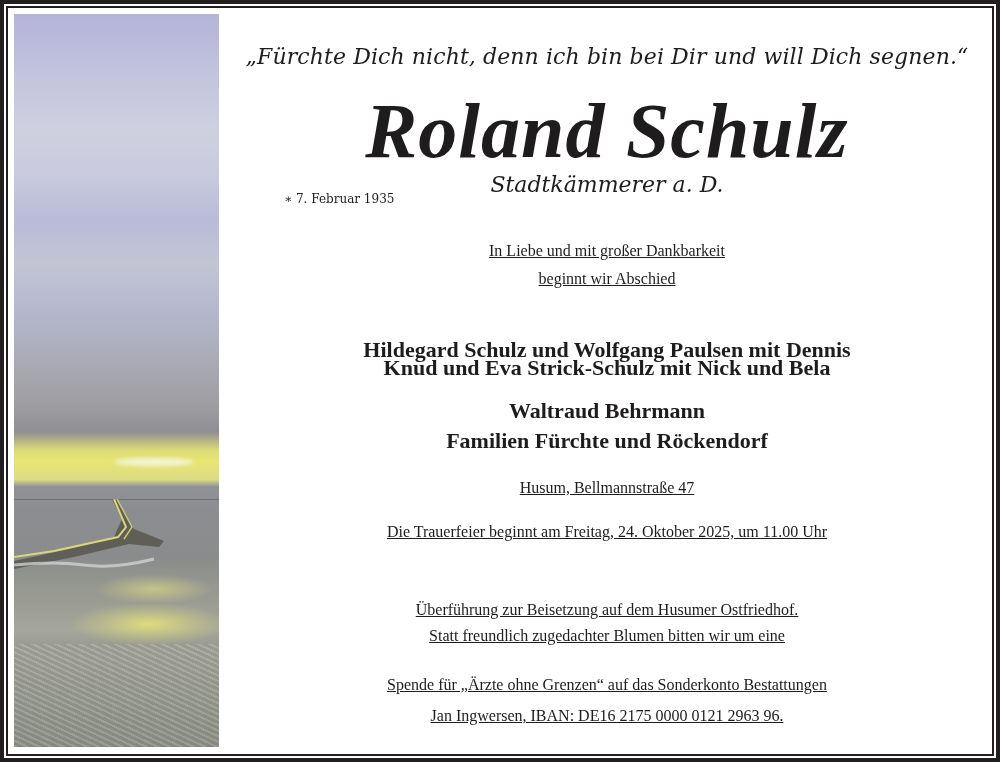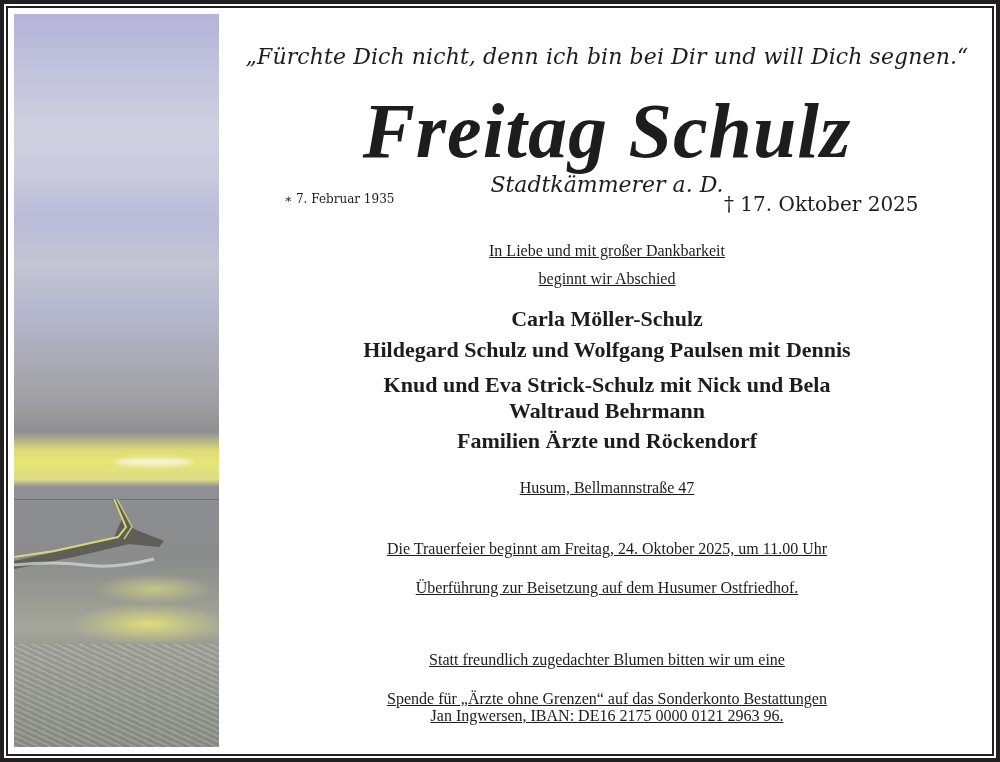--- a/index.html
+++ b/index.html
@@ -62,36 +62,34 @@
     <polyline points="103,0 118,28 110,40" fill="none" stroke="#c9c772" stroke-width="1.5"></polyline>
     <path d="M0,66 Q40,62 70,66 T140,60" stroke="#d9dbe0" stroke-width="3" fill="none" opacity="0.7"></path>
   </svg>
   <div class="glare2"></div>
   <div class="glare"></div>
   <div class="sand"></div>
 </div>
 
 <div class="content">
   <div class="line motto">„Fürchte Dich nicht, denn ich bin bei Dir und will Dich segnen.“</div>
-  <div class="line name">Freitag Schulz</div>
+  <div class="line name">Roland Schulz</div>
   <div class="line title">Stadtkämmerer a. D.</div>
   <div class="born">∗ 7. Februar 1935</div>
-  <div class="died">† 17. Oktober 2025</div>
 
   <div class="line regular" style="top:242px;">In Liebe und mit großer Dankbarkeit</div>
   <div class="line regular" style="top:270px;">beginnt wir Abschied</div>
 
-  <div class="line bold" style="top:306px;">Carla Möller-Schulz</div>
   <div class="line bold" style="top:337px;">Hildegard Schulz und Wolfgang Paulsen mit Dennis</div>
-  <div class="line bold" style="top:372px;">Knud und Eva Strick-Schulz mit Nick und Bela</div>
+  <div class="line bold" style="top:355px;">Knud und Eva Strick-Schulz mit Nick und Bela</div>
   <div class="line bold" style="top:398px;">Waltraud Behrmann</div>
-  <div class="line bold" style="top:428px;">Familien Ärzte und Röckendorf</div>
+  <div class="line bold" style="top:428px;">Familien Fürchte und Röckendorf</div>
 
   <div class="line regular" style="top:479px;">Husum, Bellmannstraße 47</div>
 
-  <div class="line regular" style="top:523px;margin-top:17px;">Die Trauerfeier beginnt am Freitag, 24. Oktober 2025, um 11.00 Uhr</div>
-  <div class="line regular" style="top:579px;">Überführung zur Beisetzung auf dem Husumer Ostfriedhof.</div>
+  <div class="line regular" style="top:523px;">Die Trauerfeier beginnt am Freitag, 24. Oktober 2025, um 11.00 Uhr</div>
+  <div class="line regular" style="top:601px;">Überführung zur Beisetzung auf dem Husumer Ostfriedhof.</div>
 
 
-  <div class="line regular" style="top:651px;">Statt freundlich zugedachter Blumen bitten wir um eine</div>
-  <div class="line regular" style="top:690px;">Spende für „Ärzte ohne Grenzen“ auf das Sonderkonto Bestattungen</div>
+  <div class="line regular" style="top:627px;">Statt freundlich zugedachter Blumen bitten wir um eine</div>
+  <div class="line regular" style="top:676px;">Spende für „Ärzte ohne Grenzen“ auf das Sonderkonto Bestattungen</div>
   <div class="line regular" style="top:707px;">Jan Ingwersen, IBAN: DE16 2175 0000 0121 2963 96.</div>
 </div>
 
 </body></html>

